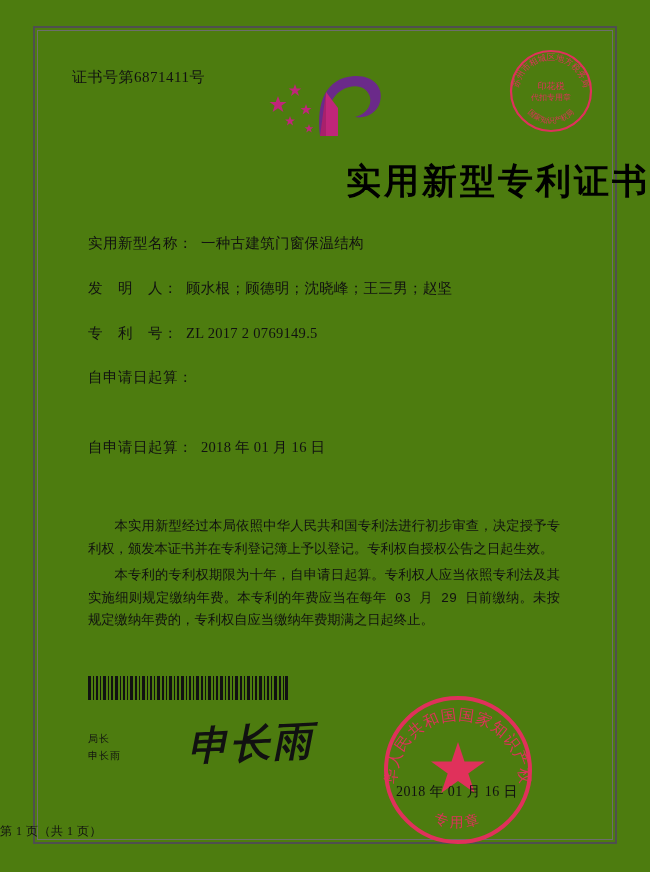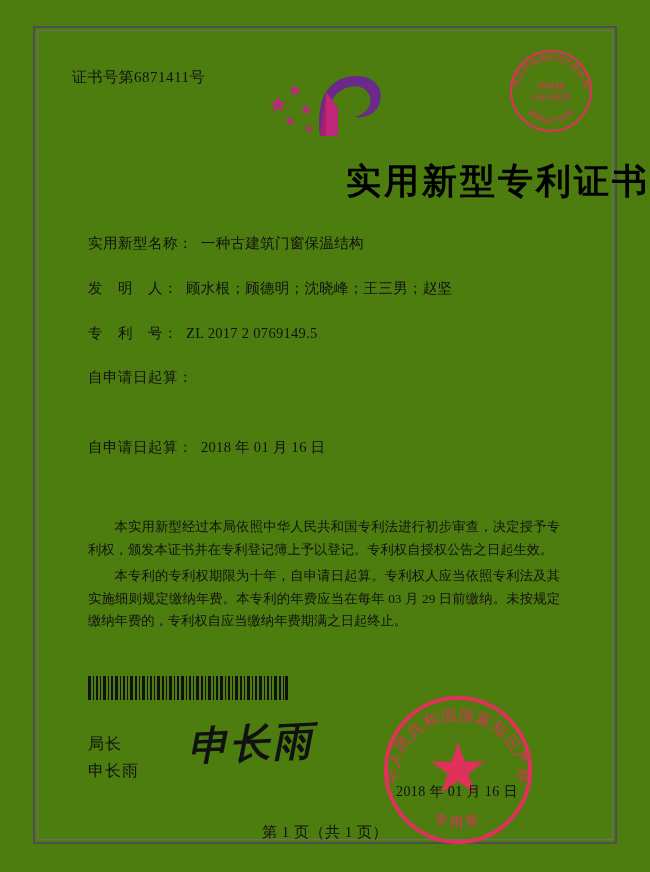--- a/index.html
+++ b/index.html
@@ -115,37 +115,38 @@
     top: 516px;
     width: 472px;
     font-size: 13.3px;
     line-height: 1.72;
     color: #111;
     text-align: justify;
   }
   .body-text p {
     margin: 0 0 3px 0;
     text-indent: 2em;
+    font-family: Liberation Mono, monospace;
   }
 
   
   .barcode {
     position: absolute;
     left: 88px;
     top: 676px;
     width: 200px;
     height: 24px;
   }
 
   
   .sig-label {
     position: absolute;
     left: 88px;
     top: 730px;
-    font-size: 16px;
+    font-size: 10px;
     line-height: 1.7;
     color: #111;
     letter-spacing: 1px;
   }
   .sig-script {
     position: absolute;
     left: 188px;
     top: 716px;
     font-size: 40px;
     font-family: "Liberation Serif", "DejaVu Serif", serif;
@@ -172,22 +173,21 @@
     color: #111;
     letter-spacing: 0.4px;
   }
 
   
   .page-footer {
     position: absolute;
     left: 0;
     top: 823px;
     width: 650px;
-    text-align: center;
-    font-size: 15px;
+    font-size: 12px;
     color: #111;
     letter-spacing: 0.5px;
   }
 </style>
 </head>
 <body>
 
 <div class="page">
 
   <div class="border-outer"></div>

